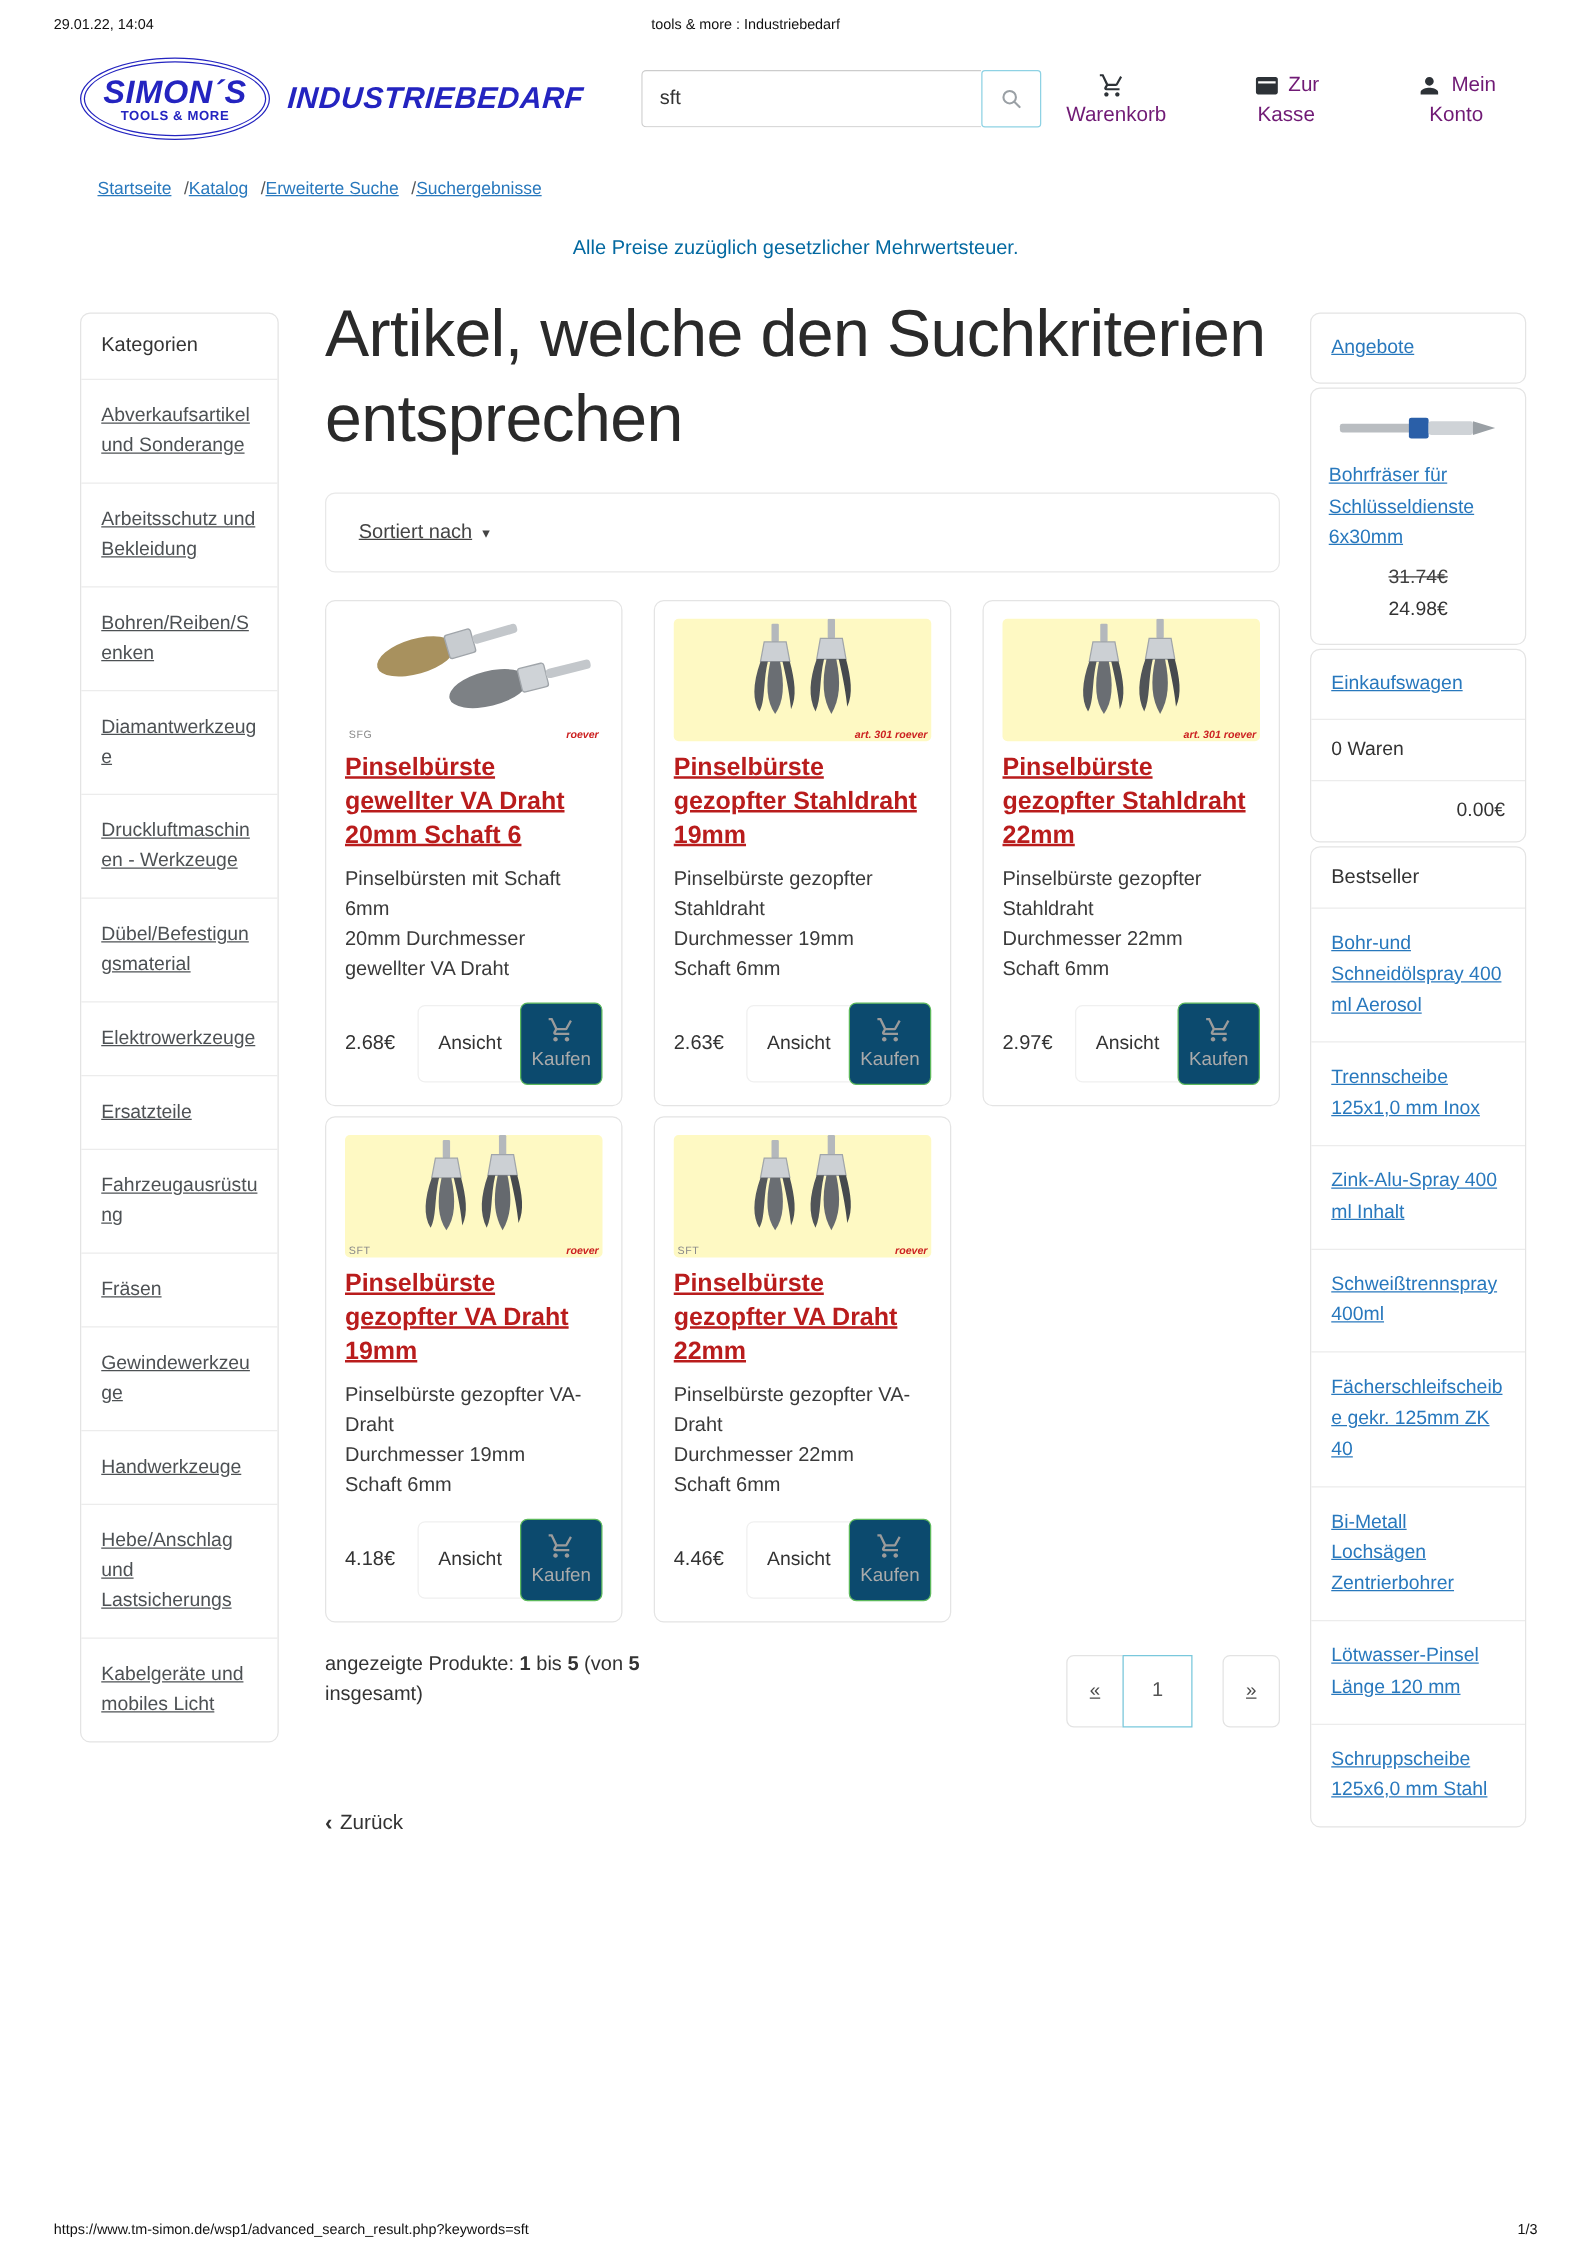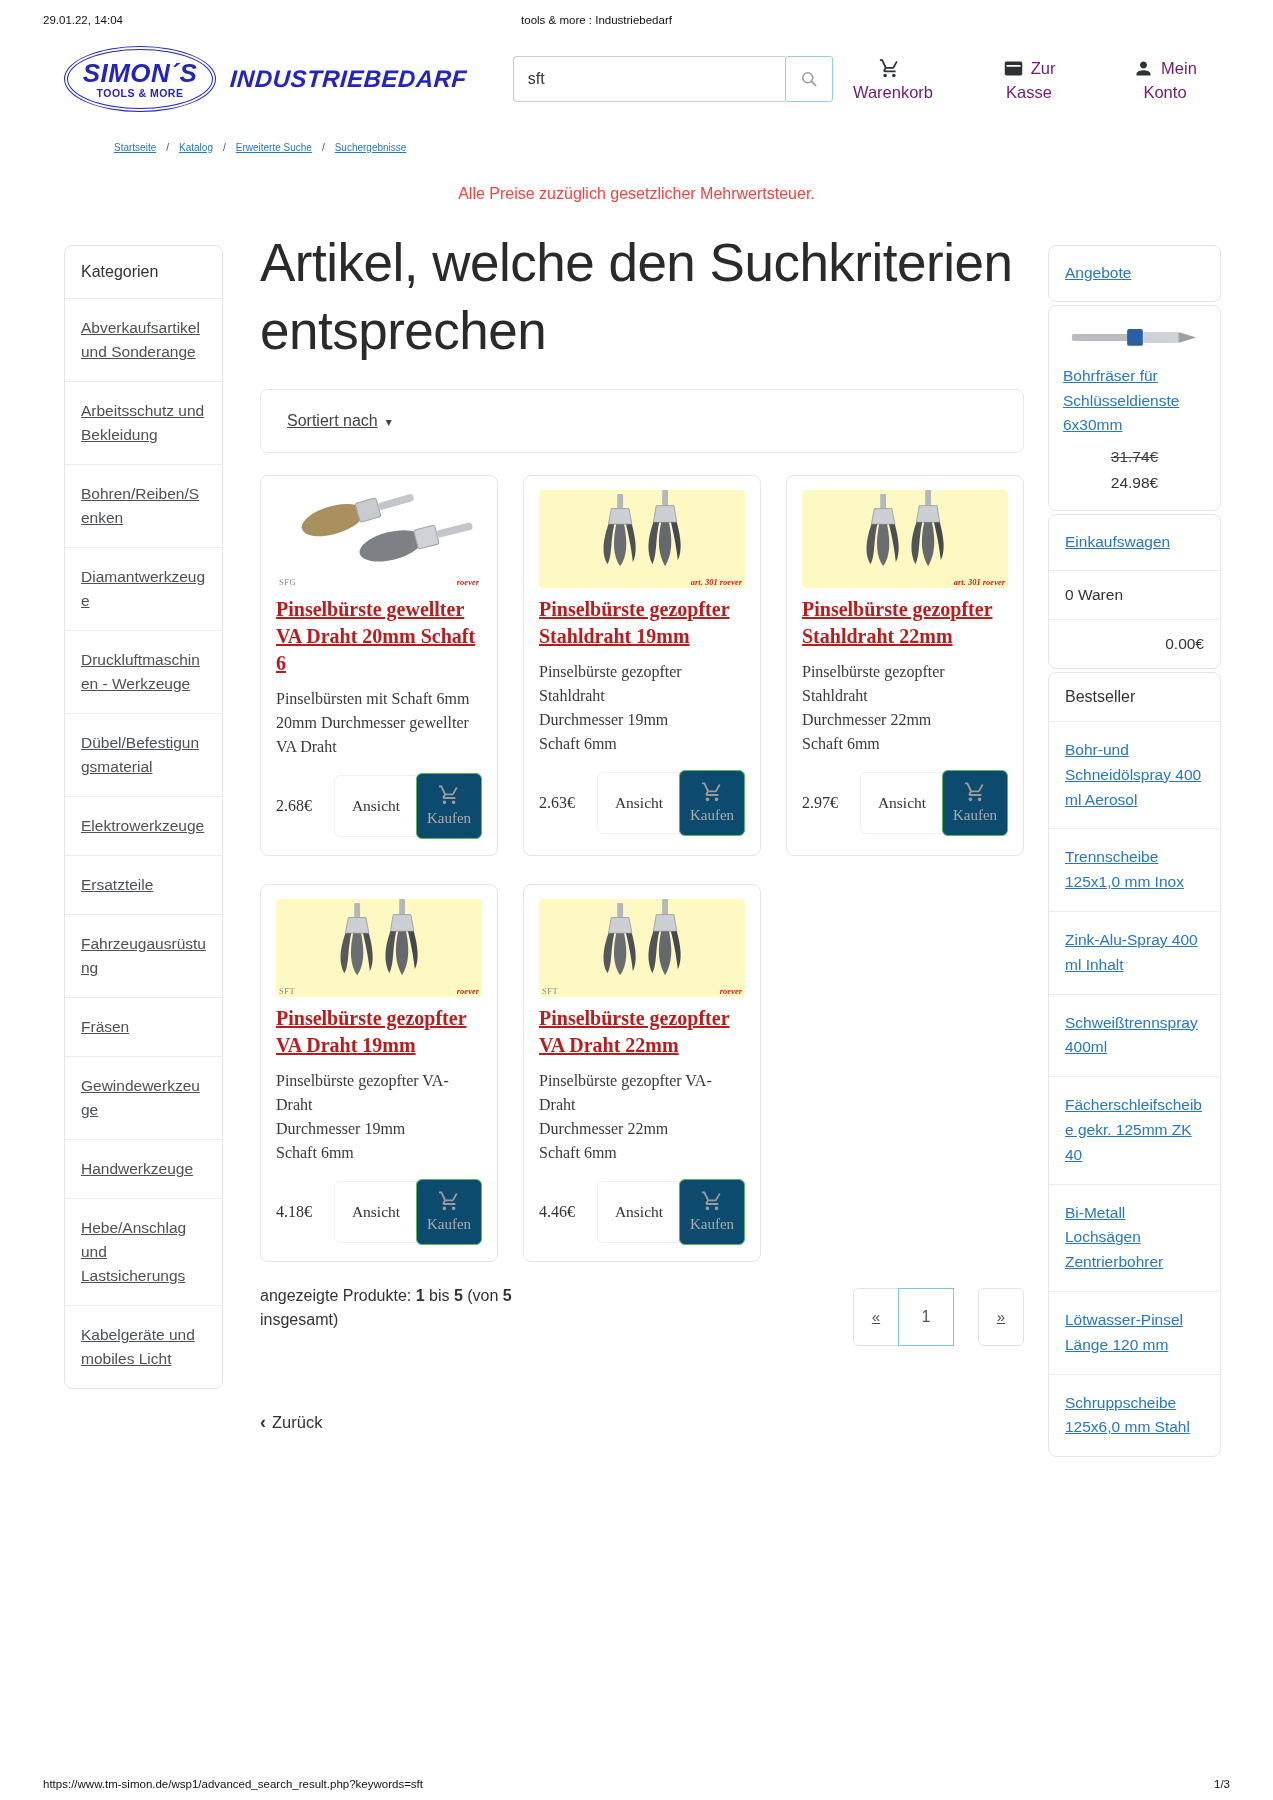--- a/index.html
+++ b/index.html
@@ -29,43 +29,43 @@
                 display:flex; align-items:center; justify-content:center; color:#9aa0a5; cursor:pointer; }
   .search-btn svg { width:20px; height:20px; }
 
   .hnav { margin-left:auto; display:flex; gap:44px; padding-right:10px; }
   .hnav-item { min-width:92px; text-align:center; font-size:16.5px; color:#701a75; cursor:pointer; }
   .hnav-line1 { display:flex; align-items:center; justify-content:center; gap:7px; min-height:24px; }
   .hnav-item svg { width:21px; height:21px; fill:#2d3237; flex:none; }
   .hnav-line2 { margin-top:2px; }
 
   
-  .crumbs { list-style:none; display:flex; flex-wrap:wrap; gap:10px; padding:30px 0 0 78px; font-size:10px;margin-left:36px; }
+  .crumbs { list-style:none; display:flex; flex-wrap:wrap; padding:30px 0 0 78px; font-size:14px; }
   .crumb a { color:#2878bd; text-decoration:underline; cursor:pointer; }
   .crumb:not(:last-child)::after { content:"/"; color:#555; margin-left:10px; }
 
-  .tax-note { text-align:center; margin-top:32px; font-size:16px; color:#ef4444; }
+  .tax-note { text-align:center; margin-top:32px; font-size:16px; color:#0369a1; }
 
   
   .columns { display:flex; align-items:flex-start; padding:0 52px 0 64px; margin-top:26px; }
   .card { background:#fff; border:1px solid #e4e4e4; border-radius:8px; }
 
   .sidebar { width:159px; flex:none; margin-top:16px; }
   .khead { padding:17px 16px; font-size:16px; color:#333; }
   .kitem { border-top:1px solid #ececec; padding:17px 16px; }
   .klink { font-size:15.5px; color:#4d5154; text-decoration:underline; line-height:1.55; cursor:pointer; word-wrap:break-word; }
 
   .main { width:764px; flex:none; margin-left:37px; }
   .main-title { font-size:53px; font-weight:200; color:#2a2a2a; line-height:1.28; letter-spacing:-.5px; margin-bottom:24px; }
   .sortbox { border:1px solid #e8e8e8; border-radius:8px; padding:22px 26px; margin-bottom:22px; }
   .sortlink { font-size:16px; color:#444; cursor:pointer; }
   .sortlink .lbl { text-decoration:underline; }
   .caret { font-size:12px; margin-left:8px; color:#444; }
 
-  .grid { display:grid; grid-template-columns:repeat(3,238px); gap:28px 25px;font-family:Liberation Serif, serif; }
+  .grid { display:grid; grid-template-columns:repeat(3,238px); gap:8px 25px; }
   .pcard { padding:14px 15px 16px; }
   .pimg { position:relative; height:98px; margin-bottom:4px; border-radius:4px; }
   .pcard.img-vertical .pimg { background:#fef9c3; }
   .pimg svg { display:block; margin:0 auto; height:86px; }
   .lbl-left  { position:absolute; left:3px; bottom:1px; font-size:8.5px; color:#8a8a8a; letter-spacing:.5px; }
   .lbl-right { position:absolute; right:3px; bottom:1px; font-size:8.5px; font-weight:bold; font-style:italic; color:#cc2222; }
   .ptitle { display:block; font-size:20px; font-weight:600; color:#b91c1c; text-decoration:underline;
             line-height:1.35; margin:8px 0 10px; cursor:pointer; }
   .pdesc div { font-size:16px; color:#3a3a3a; line-height:1.5; }
   .prow { display:flex; align-items:center; margin-top:14px; }

